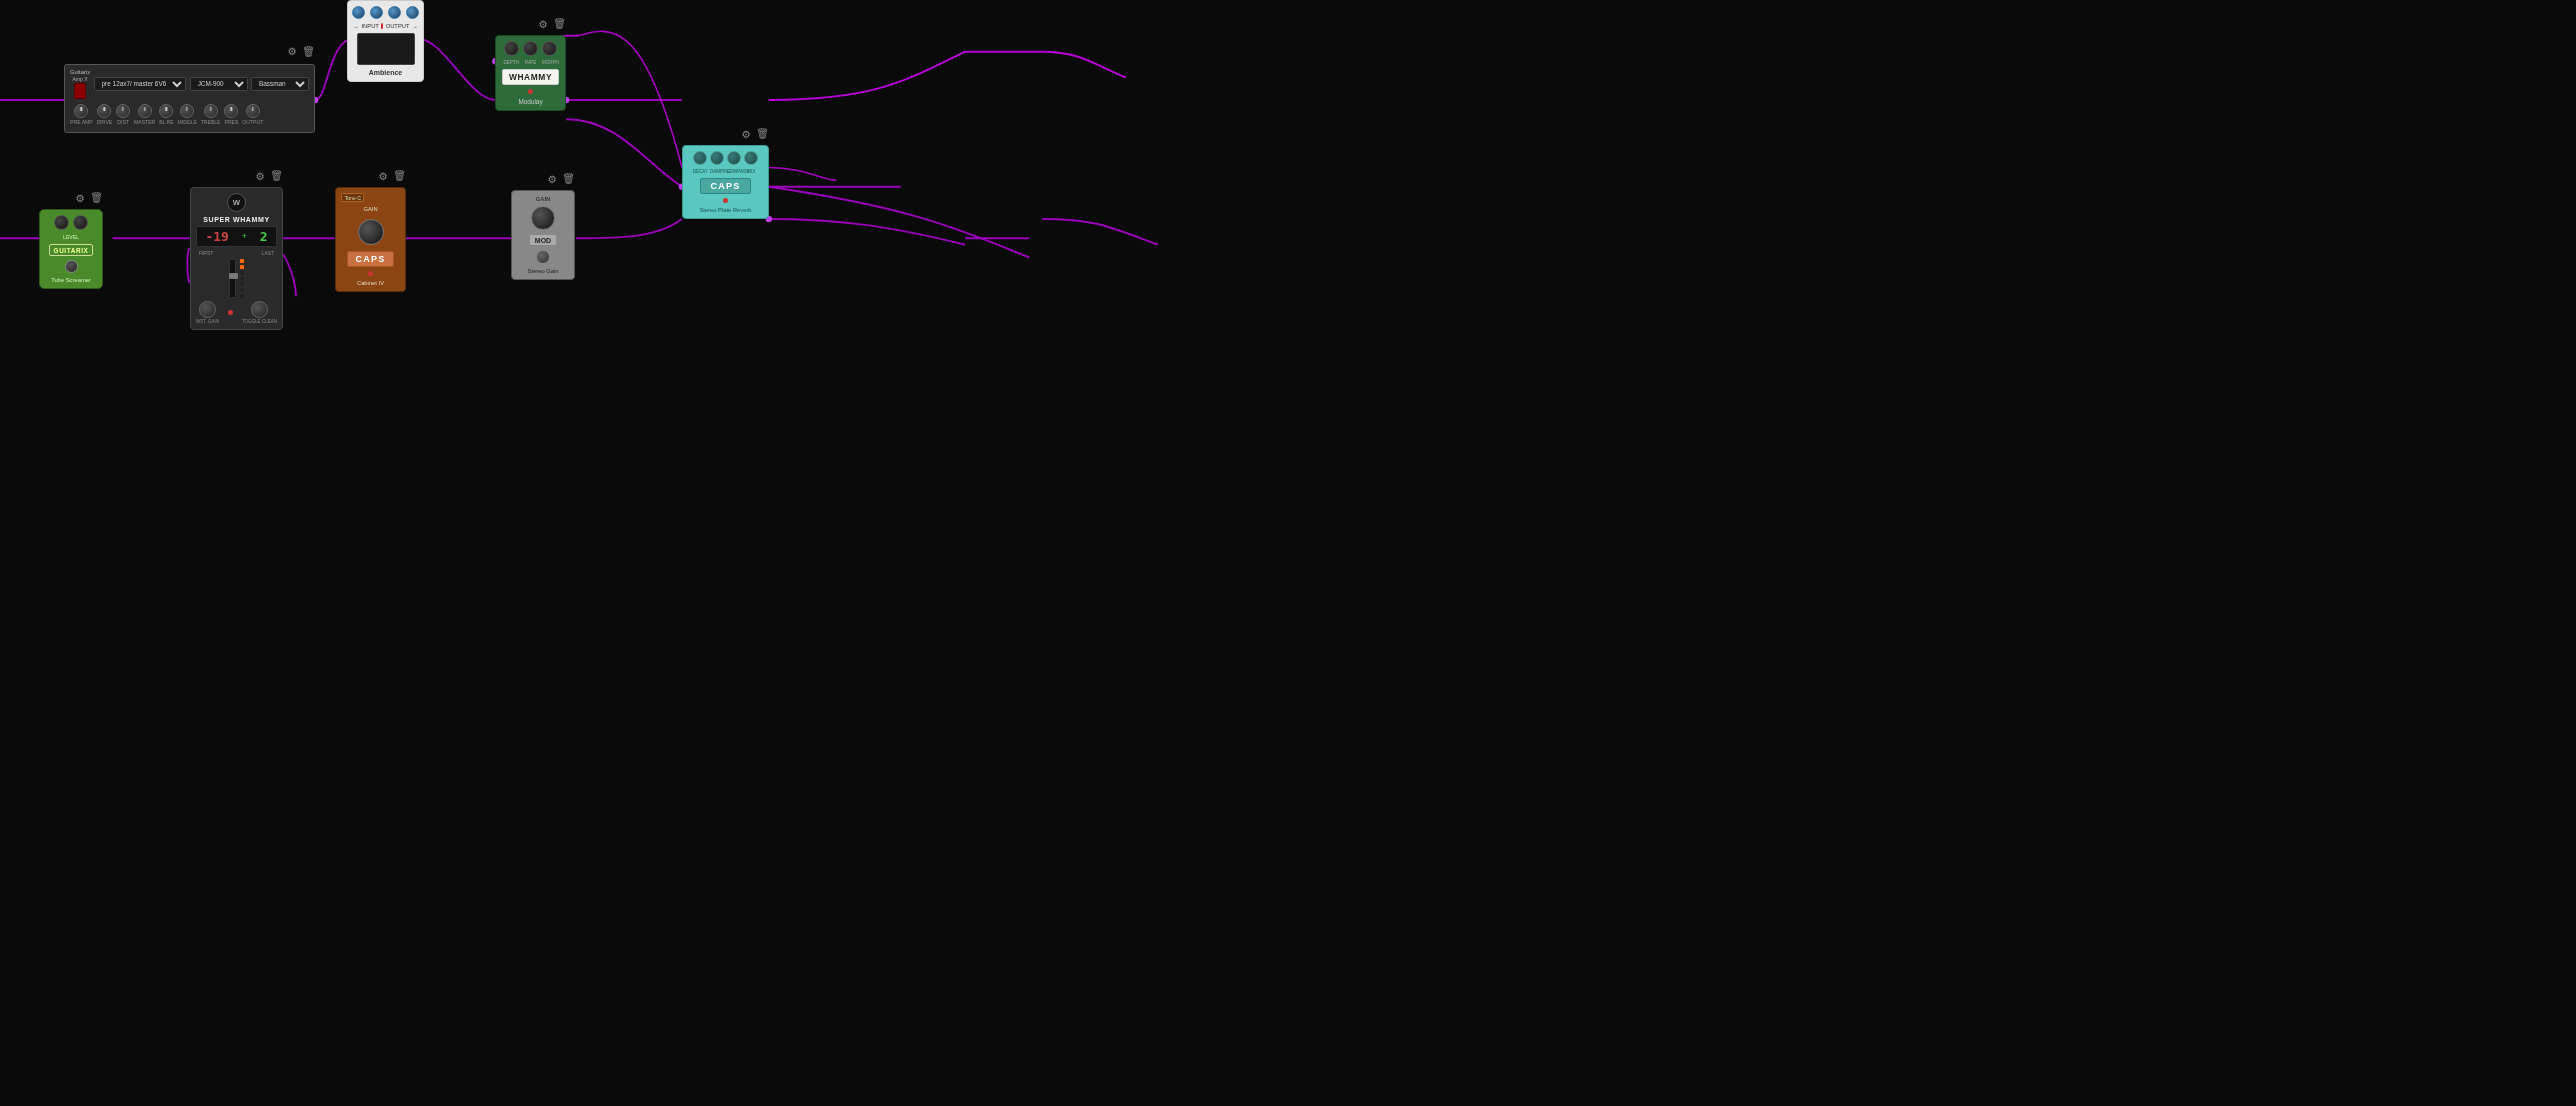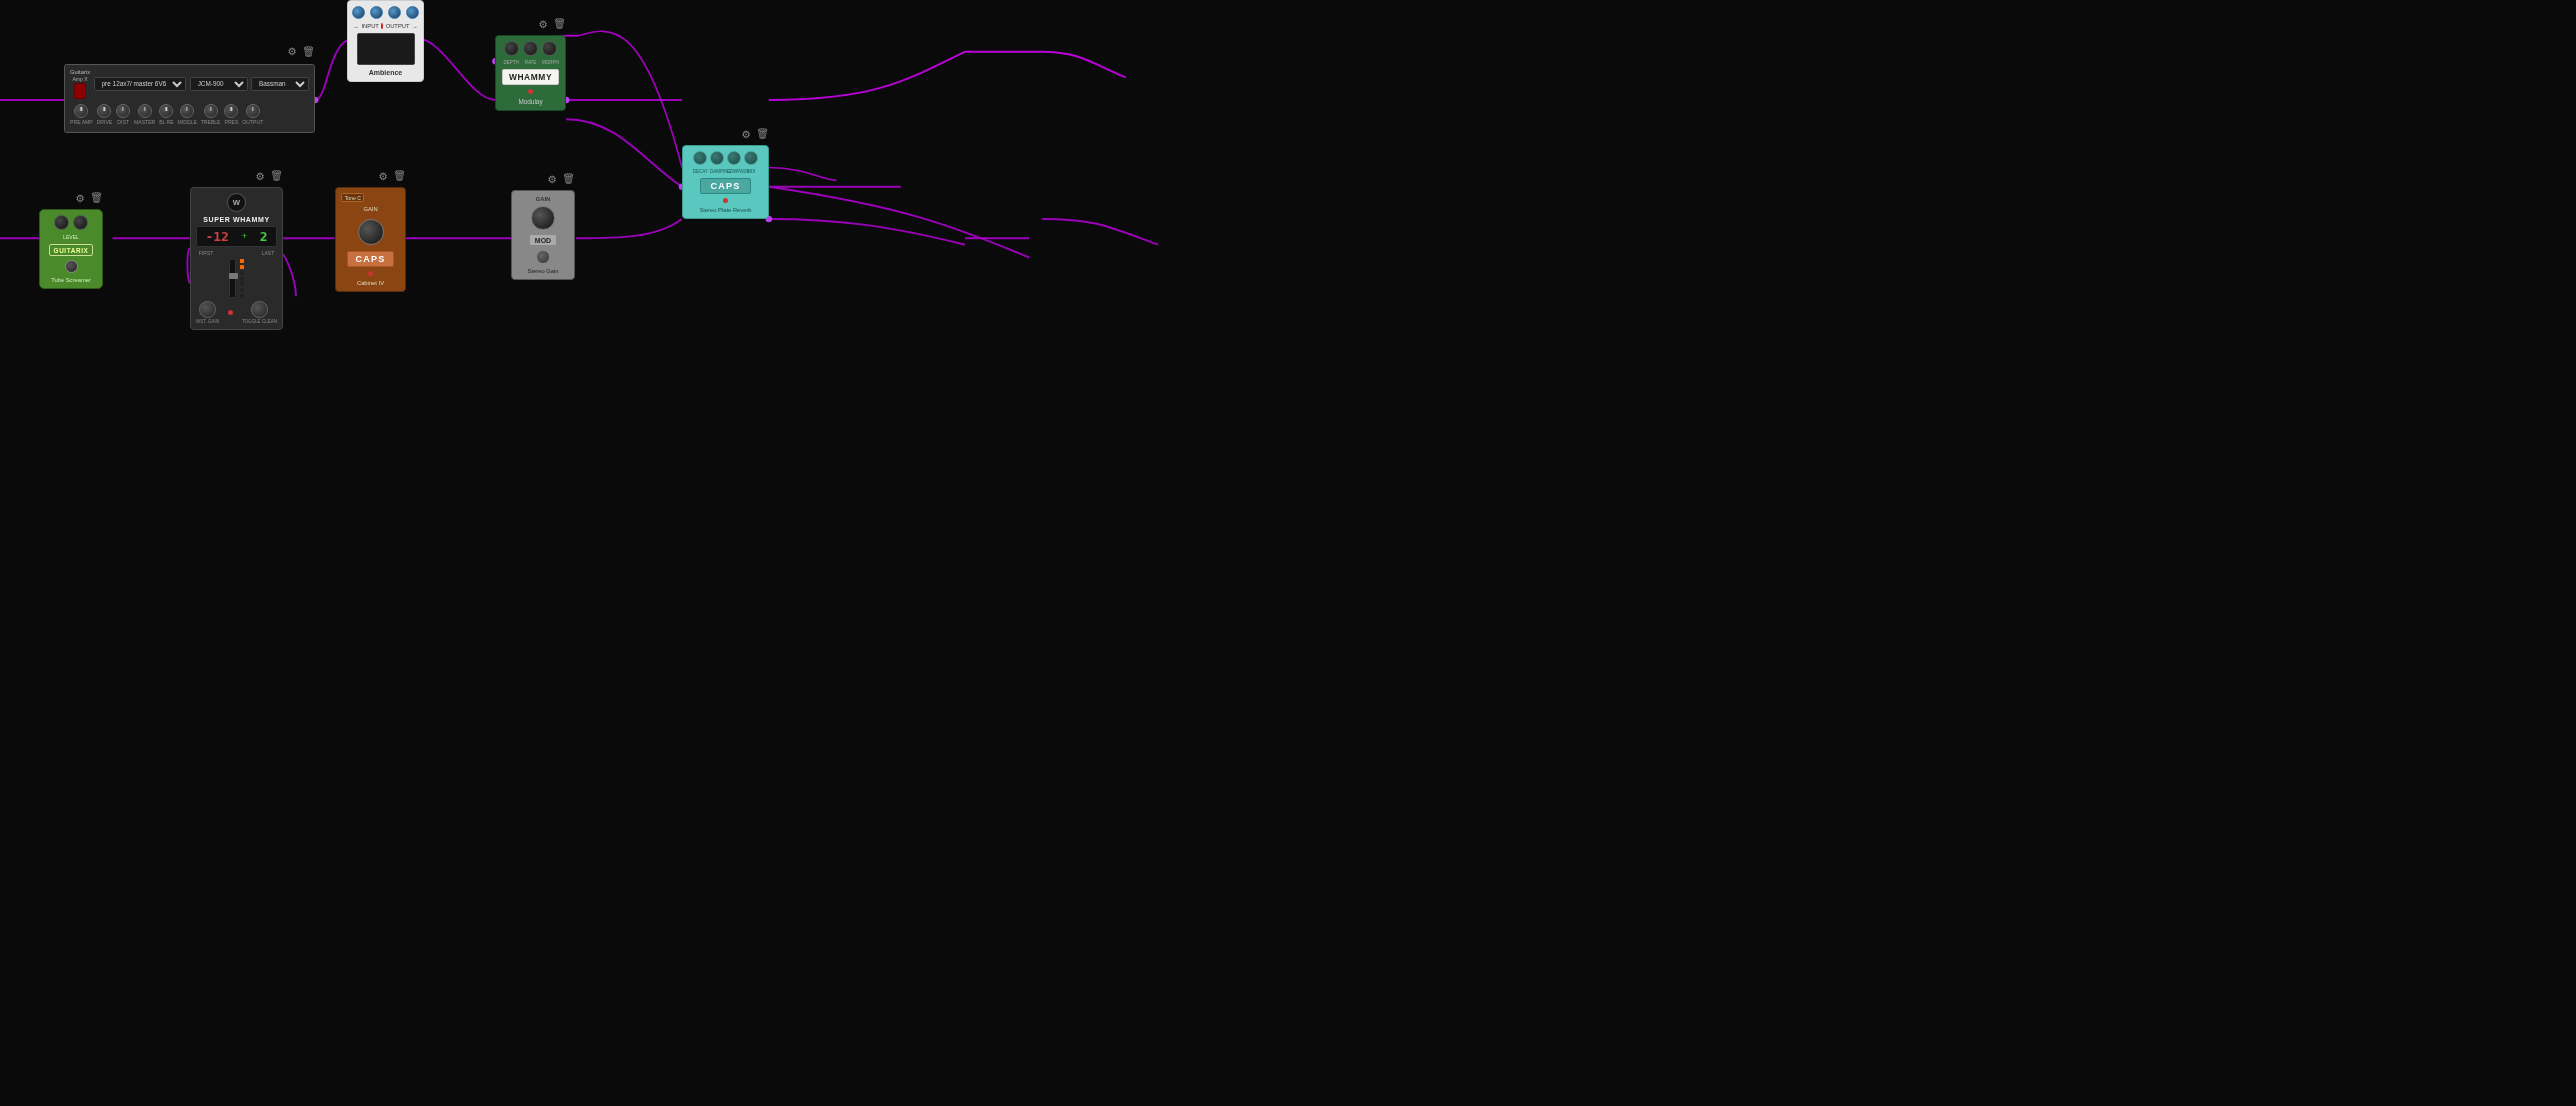--- a/index.html
+++ b/index.html
@@ -717,21 +717,21 @@
 
 <div class="plugin" id="super-whammy">
   <div class="plugin-controls" style="top:-18px;">
     <span>⚙</span>
     <span>🗑</span>
   </div>
   <div class="sw-body">
     <div class="sw-logo">W</div>
     <div class="sw-title">SUPER WHAMMY</div>
     <div class="sw-display">
-      <span class="sw-num">-12</span>
+      <span class="sw-num">-19</span>
       <span class="sw-plus">+</span>
       <span class="sw-num" style="color:#44cc44;">2</span>
     </div>
     <div class="sw-labels">
       <span class="sw-label">FIRST</span>
       <span class="sw-label">LAST</span>
     </div>
     <div class="sw-slider-area">
       <div class="sw-slider">
         <div class="sw-slider-handle"></div>

